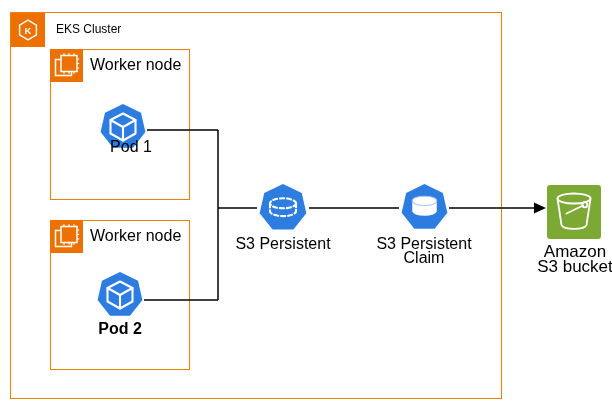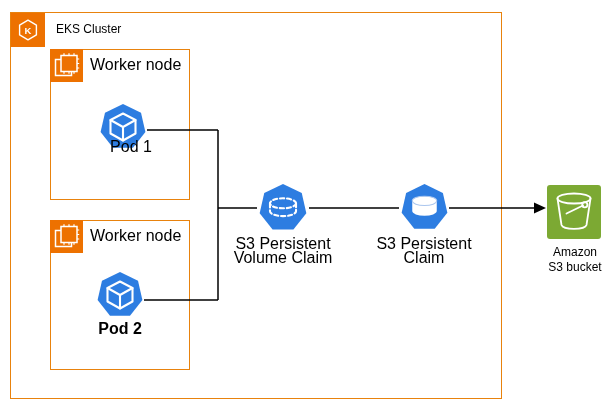--- a/index.html
+++ b/index.html
@@ -85,21 +85,20 @@
 
   <svg class="icon" style="left:258px;top:183px;" width="50" height="50" viewBox="0 0 48 48">
     <polygon points="24,1 42,9.7 46.4,29.1 34,44.7 14,44.7 1.6,29.1 6,9.7" fill="#2D7DE1"></polygon>
     <g fill="none" stroke="#fff" stroke-width="2" stroke-dasharray="4 2.6" stroke-linecap="round">
       <ellipse cx="24" cy="19.5" rx="12.5" ry="4.8"></ellipse>
       <path d="M11.5,19.5 L11.5,27 A12.5,4.8 0 0 0 36.5,27 L36.5,19.5"></path>
     </g>
   </svg>
   <div class="node-label centered" style="left:283px;top:237px;">
     <span>S3 Persistent</span><br>
-    <span>Volume Claim</span>
   </div>
 
   <svg class="icon" style="left:400px;top:183px;" width="49" height="49" viewBox="0 0 48 48">
     <polygon points="24,1 42,9.7 46.4,29.1 34,44.7 14,44.7 1.6,29.1 6,9.7" fill="#2D7DE1"></polygon>
     <path d="M12,17.5 L12,27.5 A12,4.6 0 0 0 36,27.5 L36,17.5 Z" fill="#fff"></path>
     <ellipse cx="24" cy="17.5" rx="12" ry="4.6" fill="#fff" stroke="#aac6ee" stroke-width="1"></ellipse>
   </svg>
   <div class="node-label centered" style="left:424px;top:237px;">
     <span>S3 Persistent</span><br>
     <span>Claim</span>
@@ -107,18 +106,18 @@
 
   <svg class="icon" style="left:547px;top:185px;" width="54" height="54" viewBox="0 0 54 54">
     <rect width="54" height="54" rx="3" fill="#7CA933"></rect>
     <g fill="none" stroke="#fff" stroke-width="1.8" stroke-linecap="round">
       <ellipse cx="27" cy="13.5" rx="16.5" ry="5"></ellipse>
       <path d="M10.5,13.5 L14.5,40 A12.6,4.5 0 0 0 39.5,40 L43.5,13.5"></path>
       <path d="M19.5,28.5 L36,20.5"></path>
       <circle cx="37.8" cy="19.8" r="2.6"></circle>
     </g>
   </svg>
-  <div class="node-label centered" style="left:575px;top:245px;font-size:12px;line-height:14.5px;">
+  <div class="node-label centered" style="left:575px;top:245px;font-size:17px;line-height:14.5px;">
     <span>Amazon</span><br>
     <span>S3 bucket</span>
   </div>
 
 </div>
 
 </body></html>

